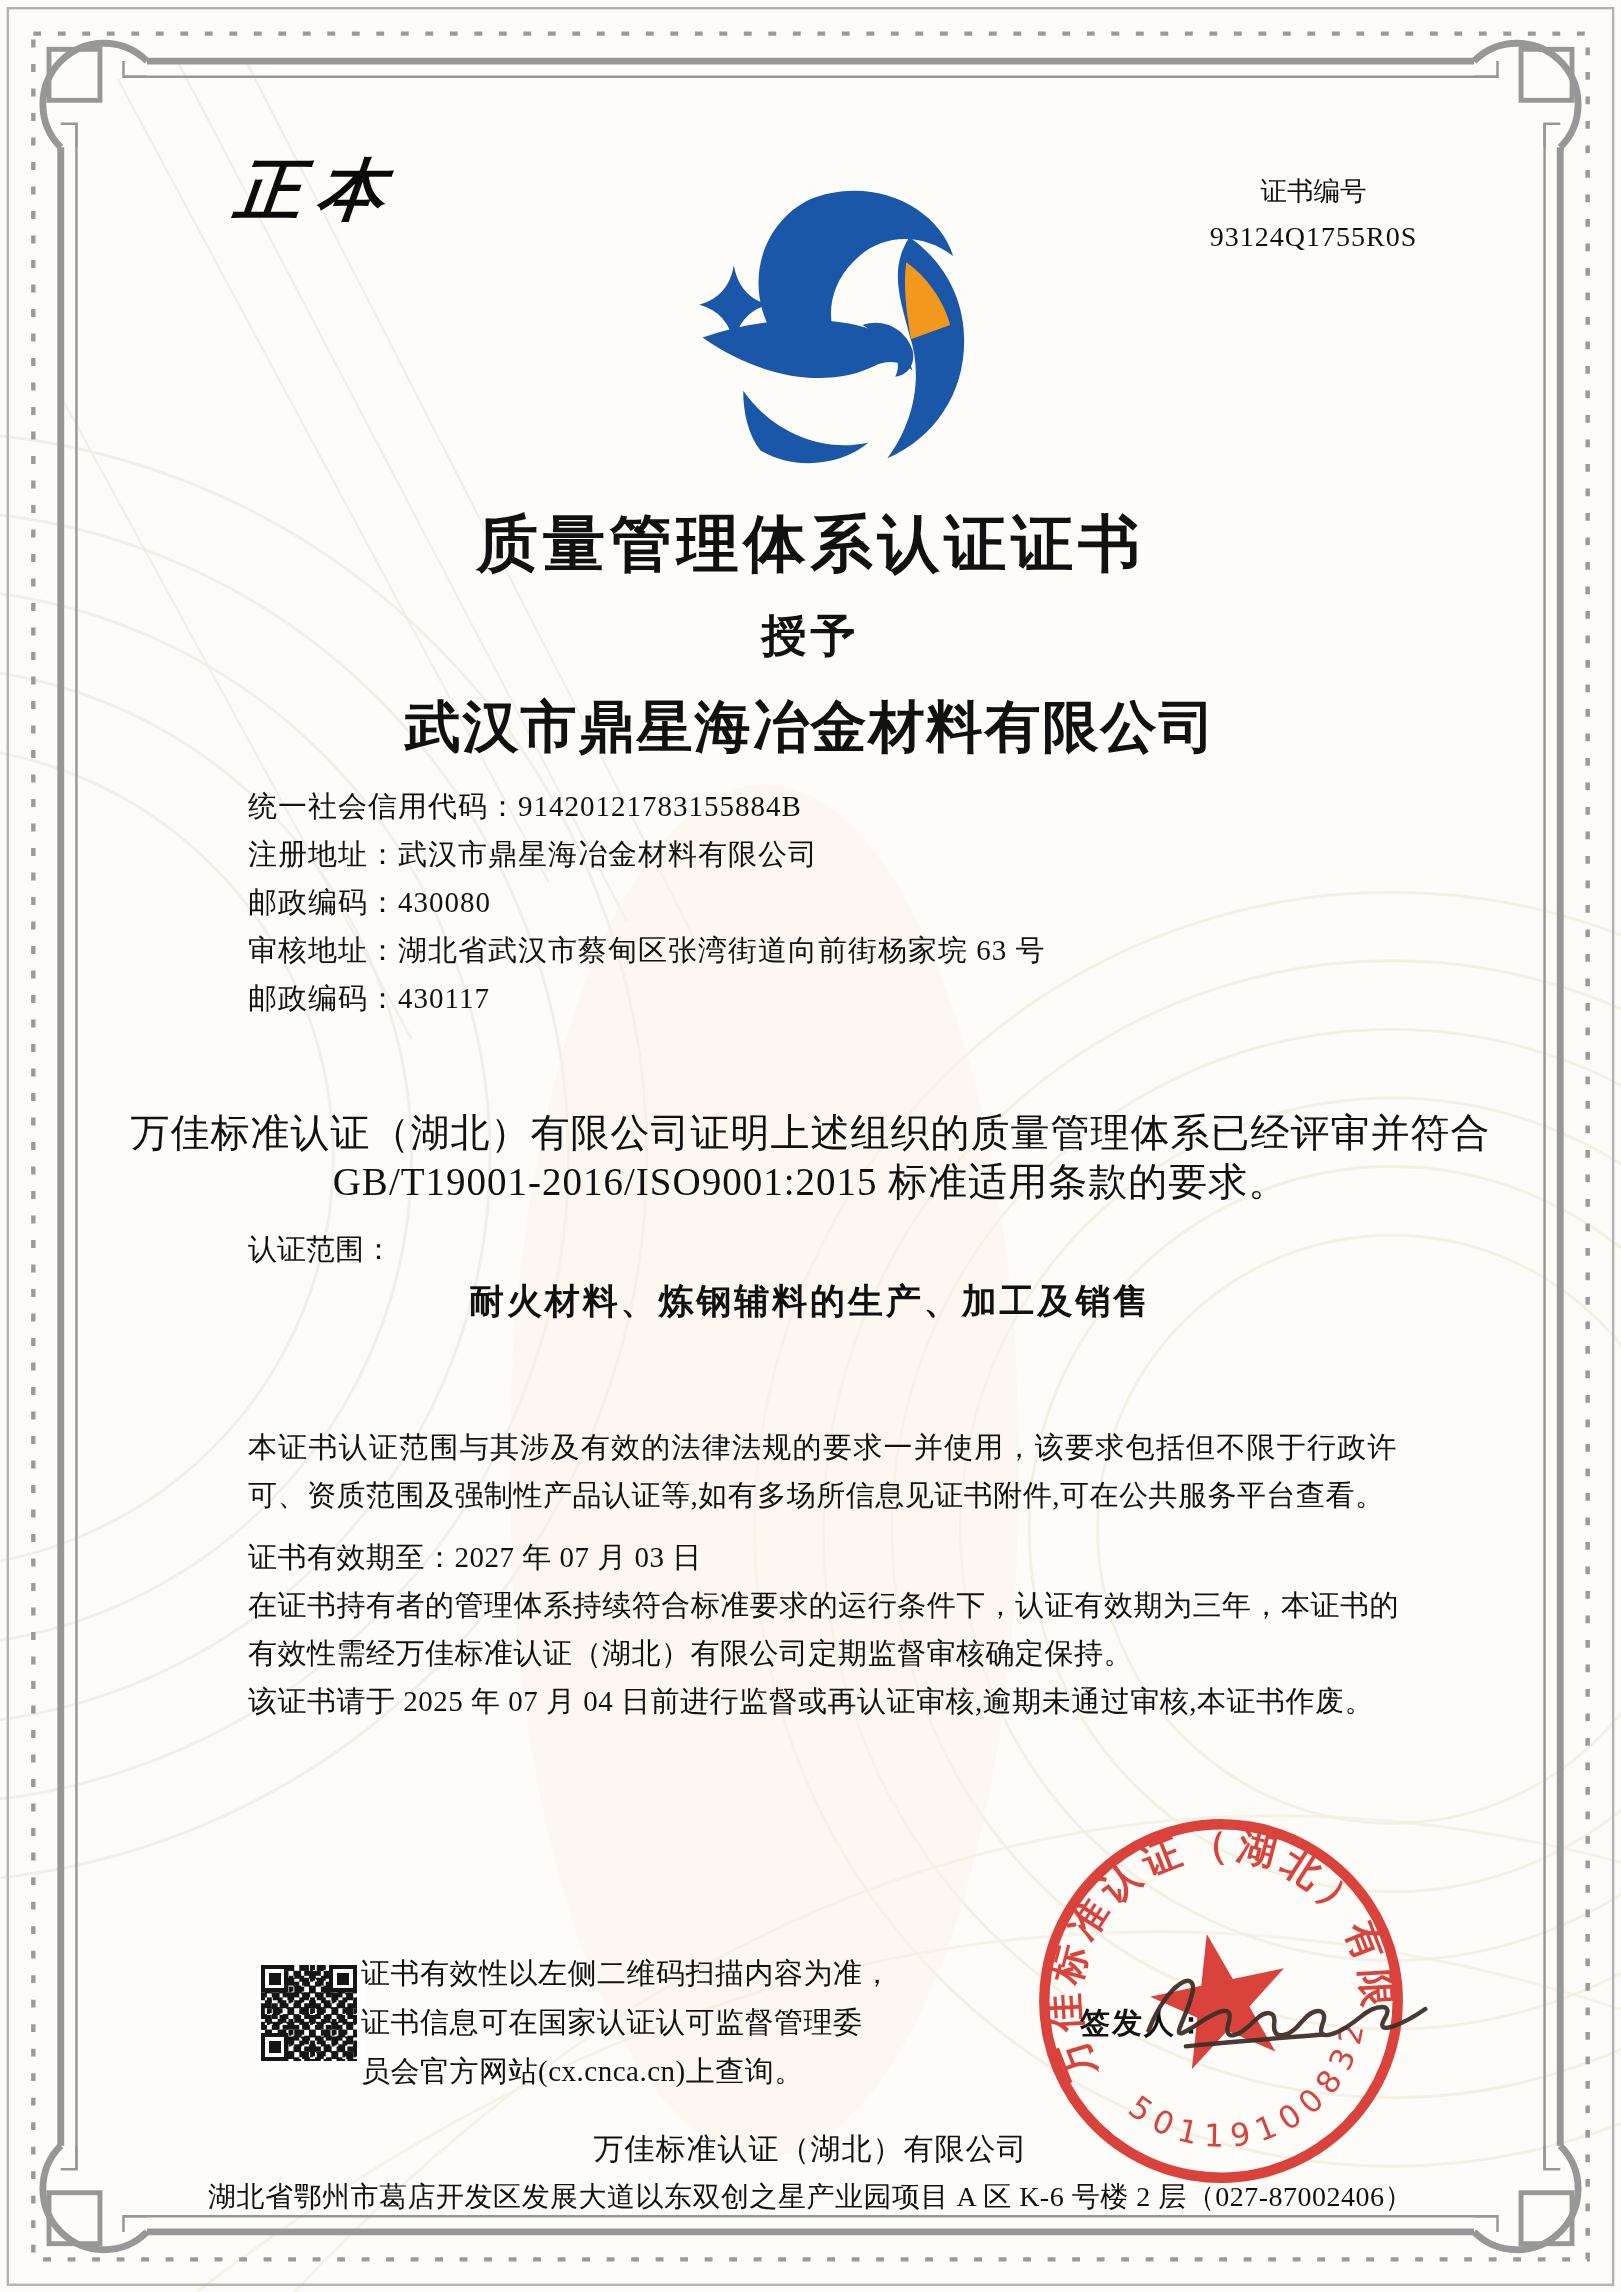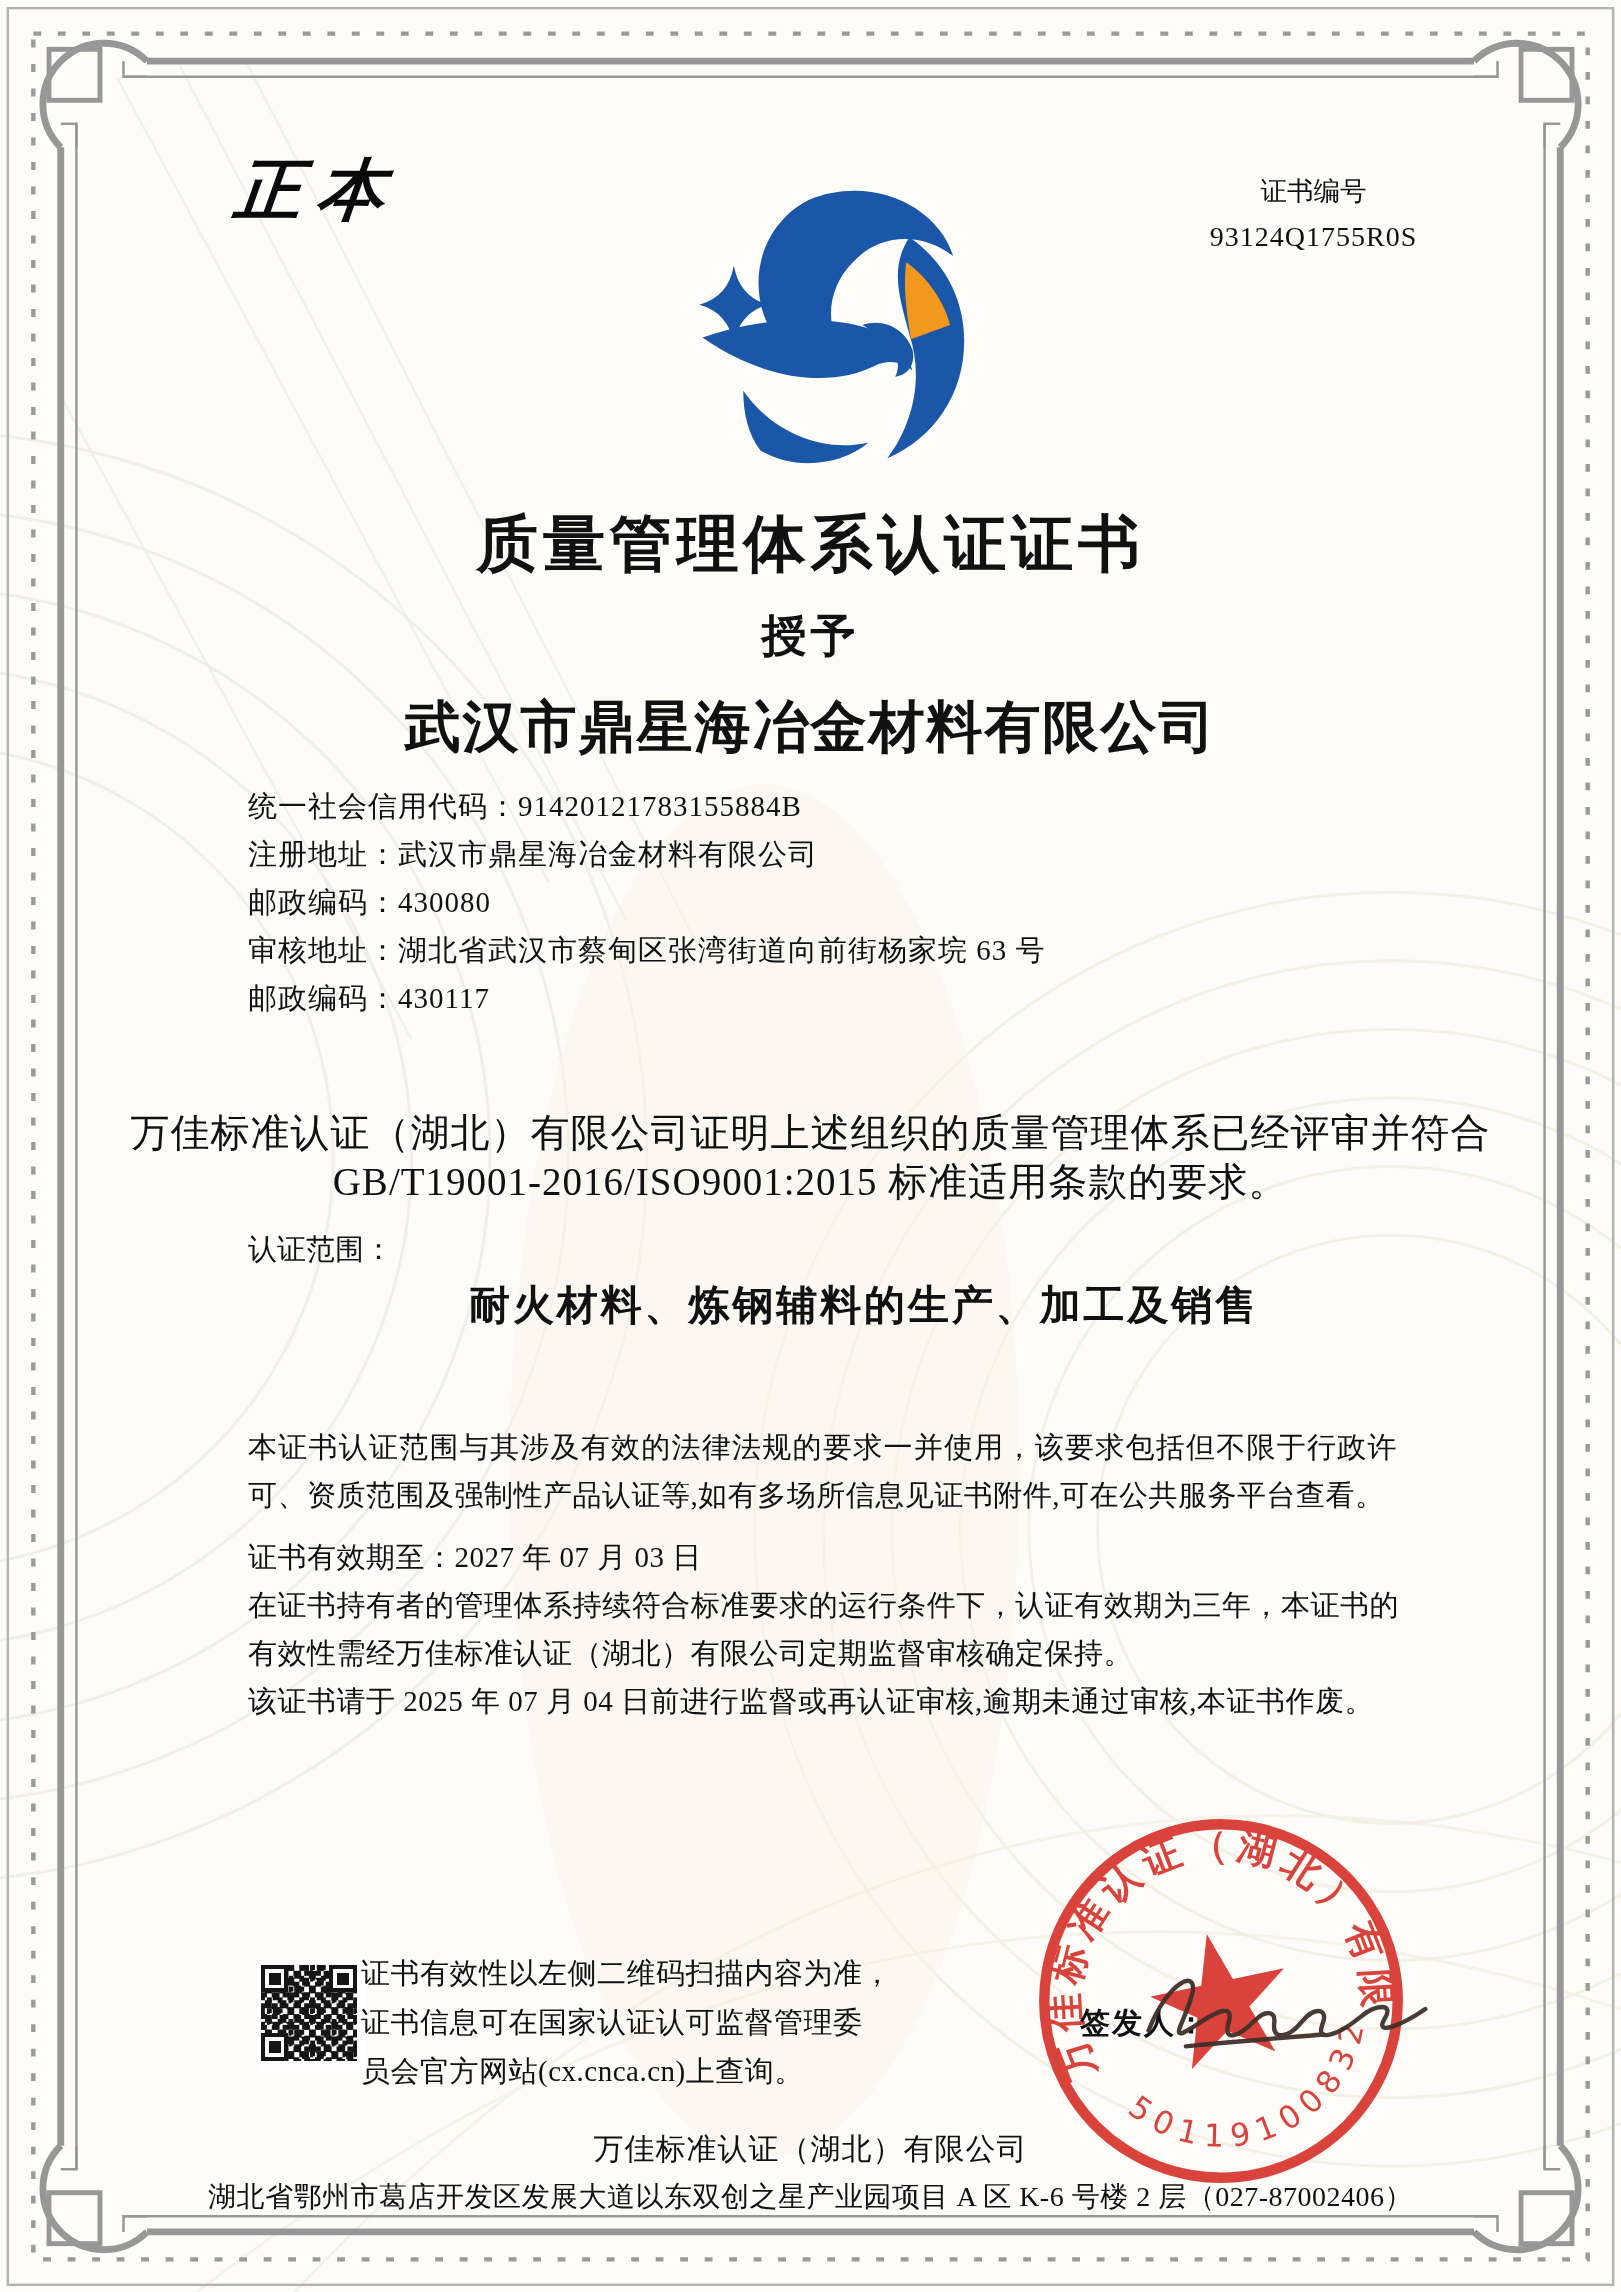--- a/index.html
+++ b/index.html
@@ -24,21 +24,21 @@
   .logo{left:674px;top:184px;}
   
   .title{left:0;top:502px;width:100%;text-align:center;font-size:62px;font-weight:bold;letter-spacing:4.9px;}
   .award{left:0;top:606px;width:100%;text-align:center;font-size:45px;font-weight:bold;letter-spacing:3.9px;}
   .company{left:0;top:690px;width:100%;text-align:center;font-size:56px;font-weight:bold;letter-spacing:2px;}
   
   .info{left:248px;top:782px;font-size:29px;line-height:48px;letter-spacing:1px;}
   .statement{left:0;width:100%;text-align:center;font-size:39px;letter-spacing:1px;}
   .st1{top:1106px;} .st2{top:1155px;}
   .scope-label{left:248px;top:1206px;font-size:29px;margin-top:24px;}
-  .scope{left:469px;top:1278px;font-size:41px;font-weight:bold;letter-spacing:2.9px;}
+  .scope{left:469px;top:1278px;font-size:35px;font-weight:bold;letter-spacing:2.9px;}
   .legal{left:248px;top:1423px;width:1149px;font-size:29px;line-height:48px;text-align:justify;letter-spacing:0.5px;}
   .dates{left:248px;top:1533px;width:1151px;font-size:29px;line-height:48px;letter-spacing:0.5px;}
   .dates .jp{text-align:justify;margin:0;}
   
   .qr{left:258px;top:1962px;width:102px;height:102px;background:#fff;padding:2.9px;}
   .qr-inner{position:relative;width:96px;height:96px;
     background:
       conic-gradient(#151515 25%,transparent 0 50%,#151515 0 75%,transparent 0) 0 0/10.8px 10.8px,
       conic-gradient(transparent 25%,#151515 0 50%,transparent 0 75%,#151515 0) 3.9px 5.9px/14.7px 14.7px,
       #fff;}

